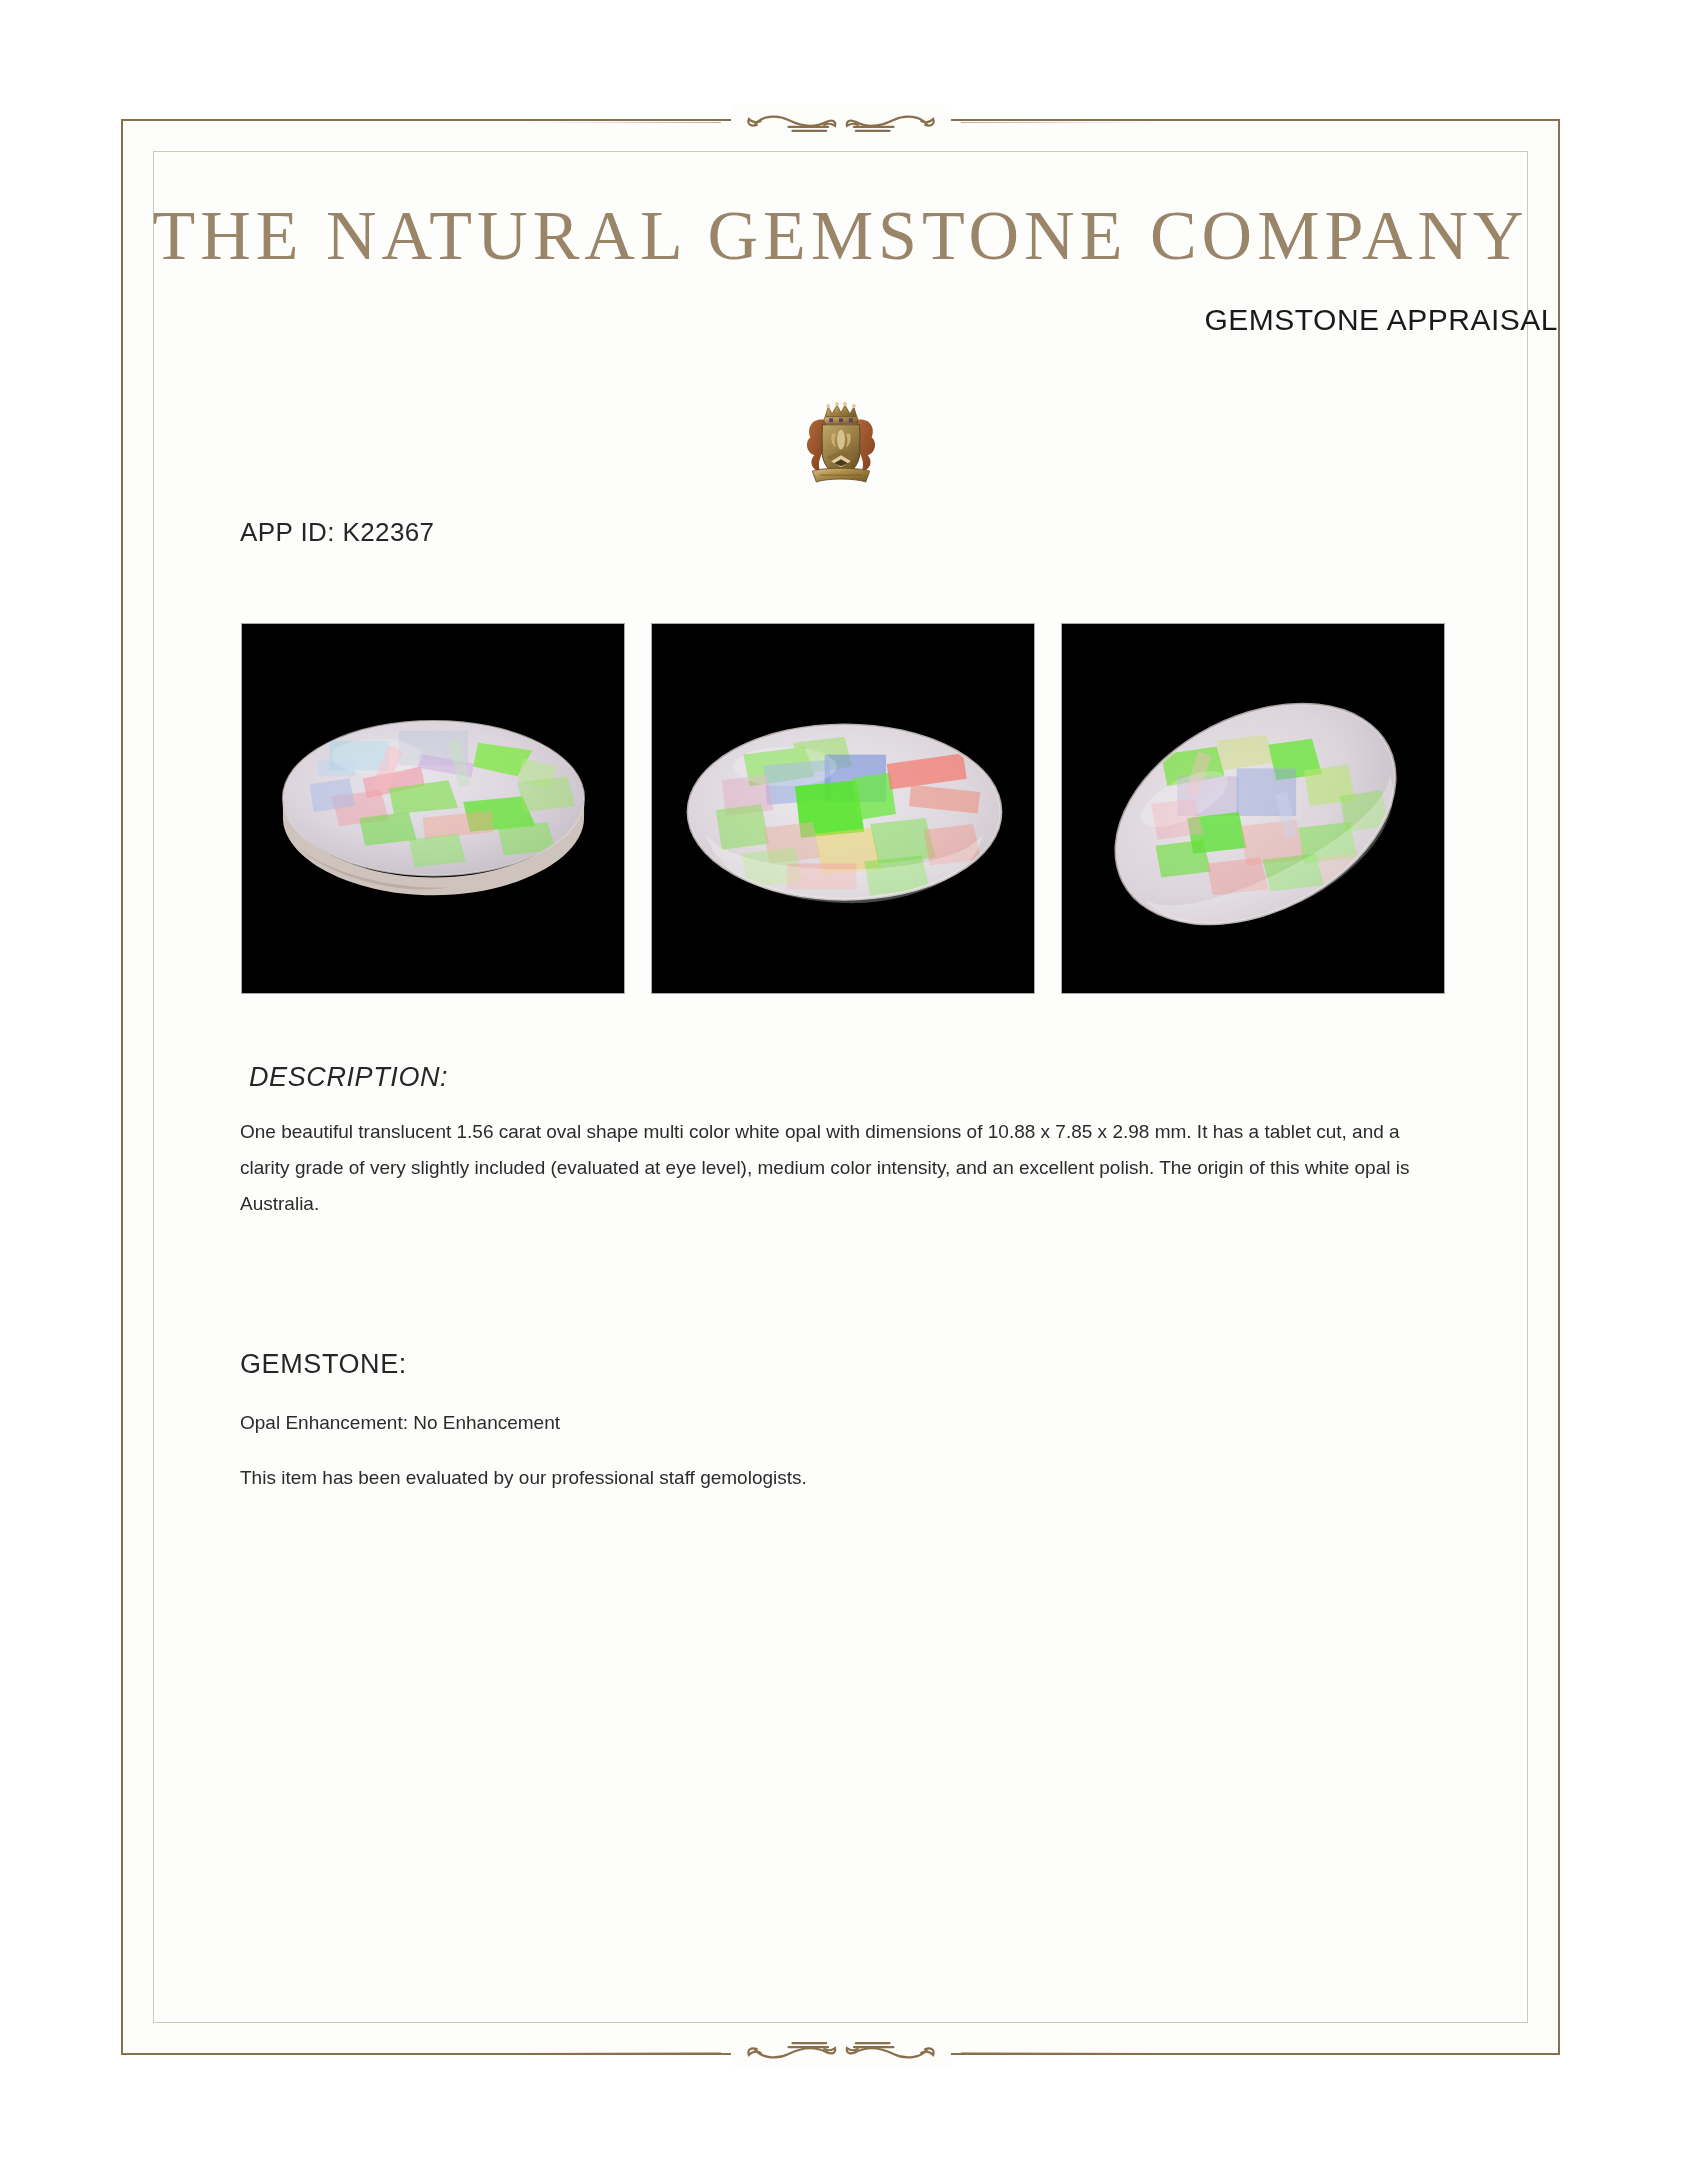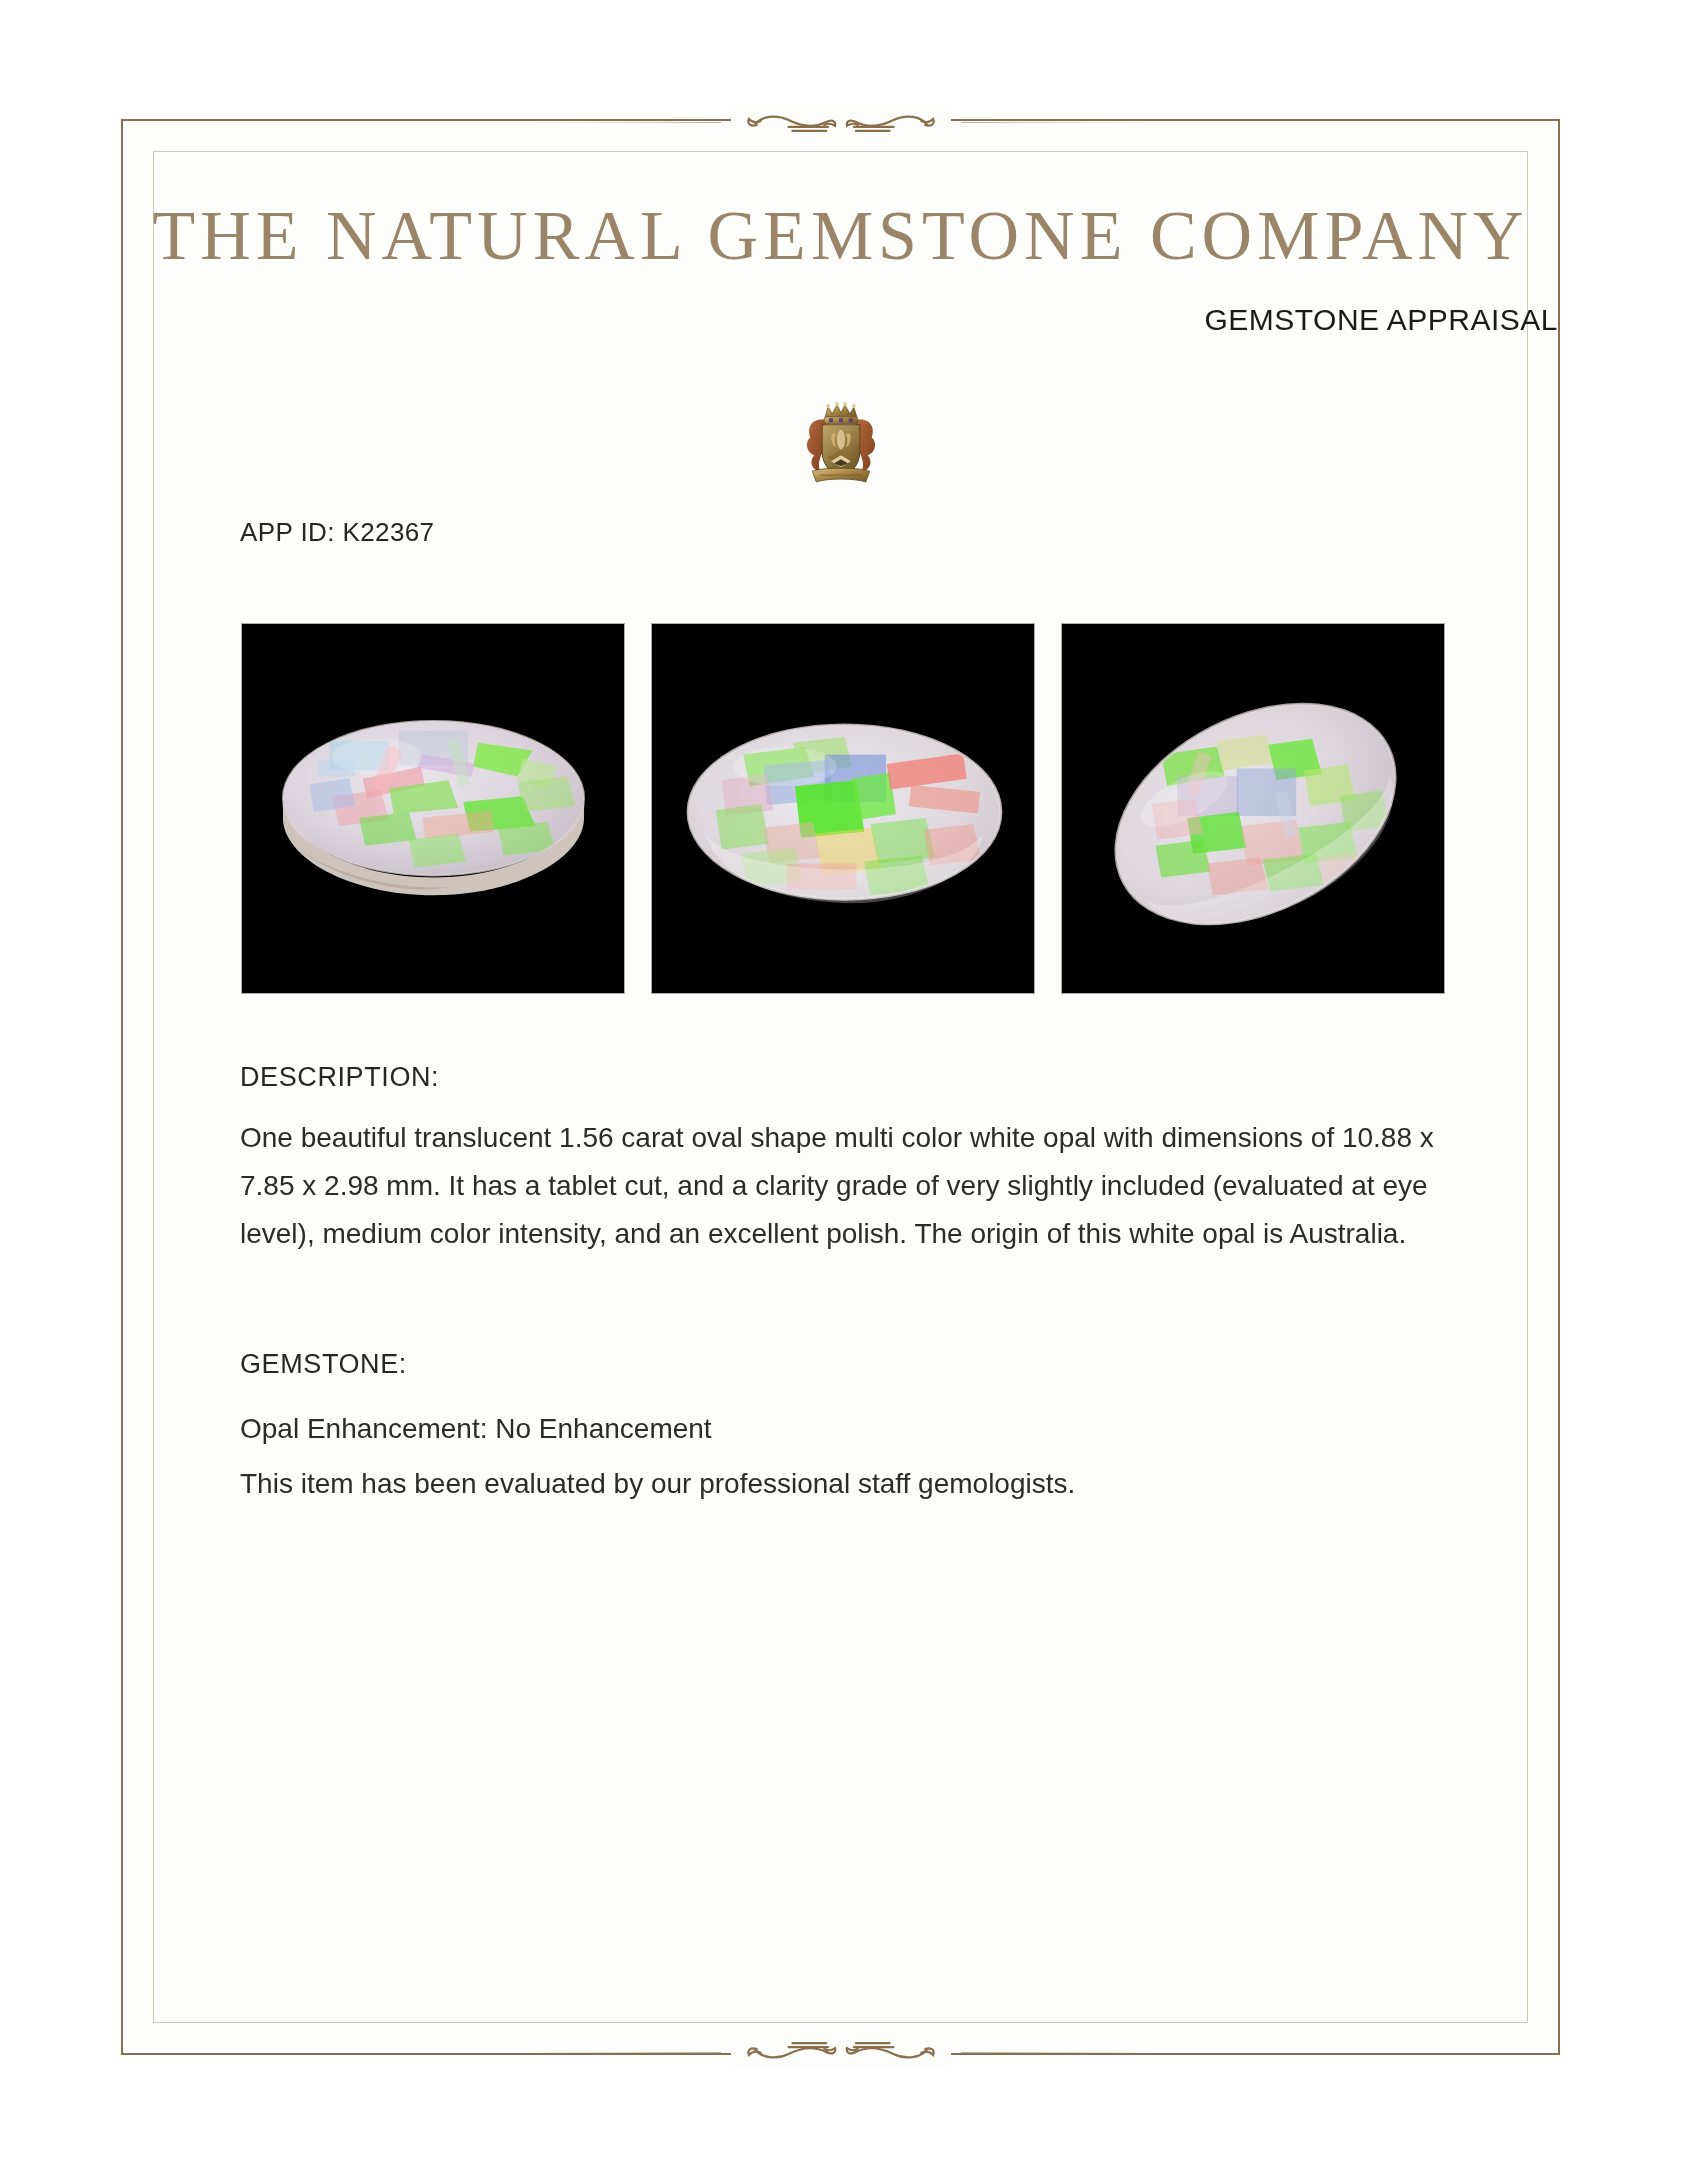--- a/index.html
+++ b/index.html
@@ -132,25 +132,25 @@
 
   
   .section-heading {
     position: absolute;
     font-size: 27px;
     color: #262626;
     letter-spacing: 0.6px;
   }
   .body-text {
     position: absolute;
-    font-size: 28px;
-    line-height: 48px;
+    font-size: 19px;
+    line-height: 36px;
     color: #2b2b2b;
   }
-  #description-heading { left: 117px; top: 941px; }
+  #description-heading { left: 126px; top: 941px; font-style: italic; }
   #description-body { left: 117px; top: 993px; width: 1210px; }
   #appraised-value { left: 117px; top: 1130px; width: 1210px; }
   #comments-heading { left: 117px; top: 1228px; }
   #comment-enhancement { left: 117px; top: 1284px; }
   #comment-evaluated { left: 117px; top: 1339px; }
 
   
   .footer {
     position: absolute;
     left: 0;

